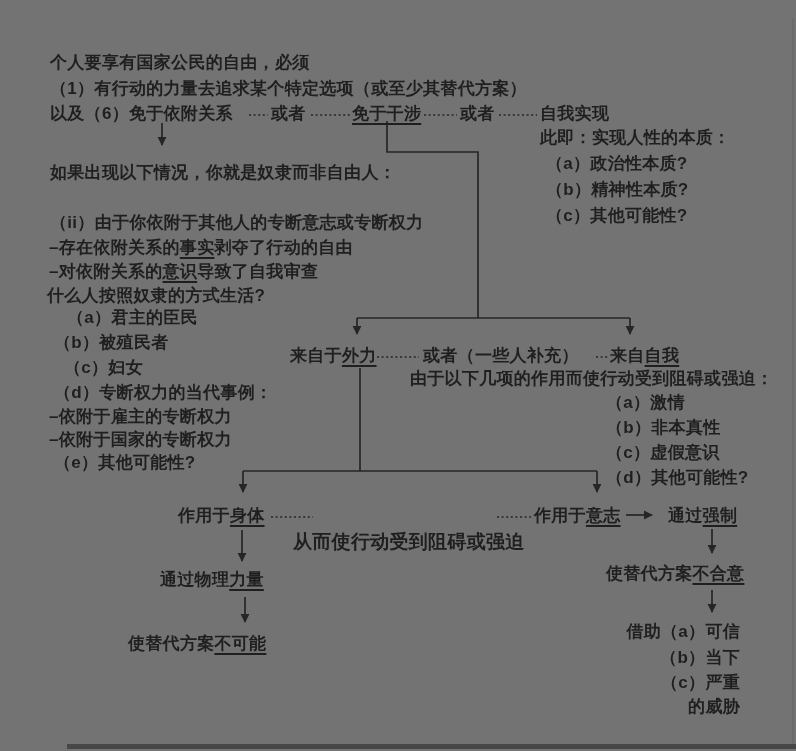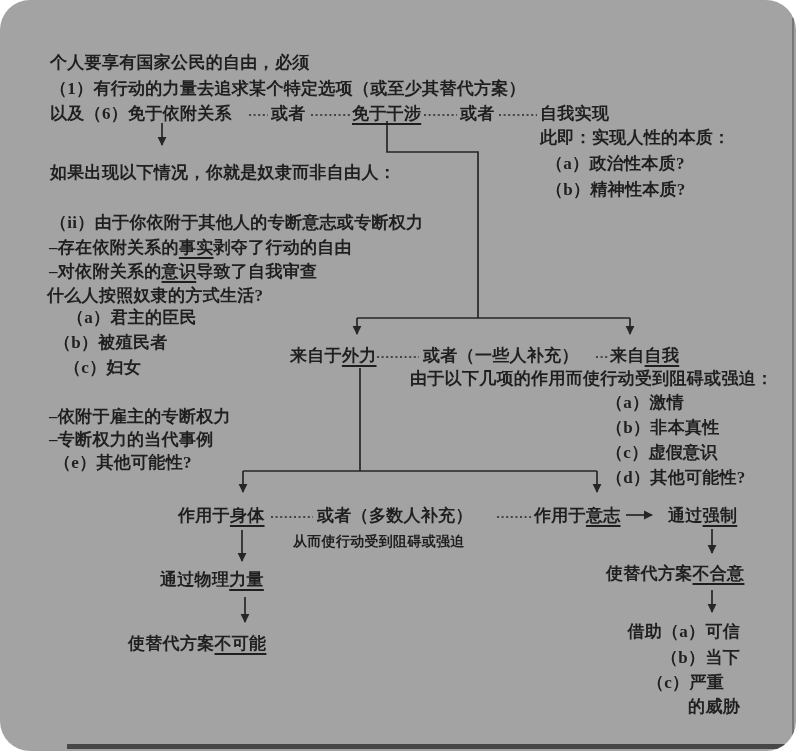--- a/index.html
+++ b/index.html
@@ -1,32 +1,31 @@
 <!DOCTYPE html>
 <html><head>
 <meta charset="utf-8">
 <style>
   * { box-sizing: border-box; }
   html, body { margin: 0; padding: 0; background: #ffffff; }
   .canvas {
     position: relative;
     width: 796px;
     height: 751px;
-    background: #a3a3a3;
+    background: #737373;
     overflow: hidden;
-    font-family: Liberation Serif, serif;
+    font-family: Liberation Sans, sans-serif;
     color: #1f1f1f;
     font-weight: 600;
     font-size: 17px;
     line-height: 20px;
-    border-radius: 30px;
   }
   .t { position: absolute; white-space: nowrap; letter-spacing: 0.3px; }
   .u { text-decoration: underline; text-decoration-thickness: 1.5px; text-underline-offset: 3.5px; }
-  .small { font-size: 14px; line-height: 18px; }
+  .small { font-size: 19px; line-height: 18px; }
   .ralign { text-align: right; }
   svg.lines { position: absolute; left: 0; top: 0; width: 796px; height: 751px; }
   .ln  { stroke: #262626; stroke-width: 1.7; fill: none; }
   .dot { stroke: #262626; stroke-width: 1.7; fill: none; stroke-dasharray: 2 2.6; }
   .edge { stroke: #6a6a6a; stroke-width: 1.5; fill: none; }
   .edge-bottom { fill: #474747; }
 </style>
 </head>
 <body>
 
@@ -77,50 +76,51 @@
   <div class="t" style="left:50px; top:79px">（1）有行动的力量去追求某个特定选项（或至少其替代方案）</div>
   <div class="t" style="left:50px; top:104px">以及（6）免于依附关系</div>
   <div class="t" style="left:271px; top:104px">或者</div>
   <div class="t u" style="left:352px; top:104px">免于干涉</div>
   <div class="t" style="left:460px; top:104px">或者</div>
   <div class="t" style="left:540px; top:104px">自我实现</div>
 
   <div class="t" style="left:540px; top:128px">此即：实现人性的本质：</div>
   <div class="t" style="left:546px; top:180px">（b）精神性本质?</div>
   <div class="t" style="left:546px; top:154px">（a）政治性本质?</div>
+  <div class="t" style="left:546px; top:206px">（c）其他可能性?</div>
 
   <div class="t" style="left:50px; top:163px">如果出现以下情况，你就是奴隶而非自由人：</div>
   <div class="t" style="left:50px; top:213px">（ii）由于你依附于其他人的专断意志或专断权力</div>
   <div class="t" style="left:49px; top:238px"><span>–存在依附关系的</span><span class="u">事实</span><span>剥夺了行动的自由</span></div>
   <div class="t" style="left:49px; top:262px"><span>–对依附关系的</span><span class="u">意识</span><span>导致了自我审查</span></div>
   <div class="t" style="left:47px; top:286px">什么人按照奴隶的方式生活?</div>
   <div class="t" style="left:67px; top:308px">（a）君主的臣民</div>
   <div class="t" style="left:54px; top:333px">（b）被殖民者</div>
   <div class="t" style="left:64px; top:358px">（c）妇女</div>
+  <div class="t" style="left:54px; top:383px">（d）专断权力的当代事例：</div>
   <div class="t" style="left:49px; top:407px">–依附于雇主的专断权力</div>
-  <div class="t" style="left:49px; top:430px">–专断权力的当代事例</div>
+  <div class="t" style="left:49px; top:430px">–依附于国家的专断权力</div>
   <div class="t" style="left:54px; top:453px">（e）其他可能性?</div>
 
   <div class="t" style="left:290px; top:346px"><span>来自于</span><span class="u">外力</span></div>
   <div class="t" style="left:423px; top:346px">或者（一些人补充）</div>
   <div class="t" style="left:610px; top:346px"><span>来自</span><span class="u">自我</span></div>
   <div class="t" style="left:410px; top:369px">由于以下几项的作用而使行动受到阻碍或强迫：</div>
   <div class="t" style="left:606px; top:393px">（a）激情</div>
   <div class="t" style="left:606px; top:418px">（b）非本真性</div>
   <div class="t" style="left:606px; top:443px">（c）虚假意识</div>
   <div class="t" style="left:606px; top:468px">（d）其他可能性?</div>
 
   <div class="t" style="left:178px; top:506px"><span>作用于</span><span class="u">身体</span></div>
-  <div class="t" style="left:317px; top:506px">或者（多数人补充）</div>
   <div class="t" style="left:534px; top:506px"><span>作用于</span><span class="u">意志</span></div>
   <div class="t" style="left:668px; top:506px"><span>通过</span><span class="u">强制</span></div>
   <div class="t small" style="left:293px; top:533px">从而使行动受到阻碍或强迫</div>
 
   <div class="t" style="left:160px; top:570px"><span>通过物理</span><span class="u">力量</span></div>
   <div class="t" style="left:128px; top:634px"><span>使替代方案</span><span class="u">不可能</span></div>
 
   <div class="t" style="left:606px; top:564px"><span>使替代方案</span><span class="u">不合意</span></div>
   <div class="t ralign" style="right:56px; top:622px">借助（a）可信</div>
   <div class="t ralign" style="right:56px; top:648px">（b）当下</div>
-  <div class="t ralign" style="right:72px; top:673px">（c）严重</div>
+  <div class="t ralign" style="right:56px; top:673px">（c）严重</div>
   <div class="t ralign" style="right:56px; top:697px">的威胁</div>
 
 </div>
 
 </body></html>

